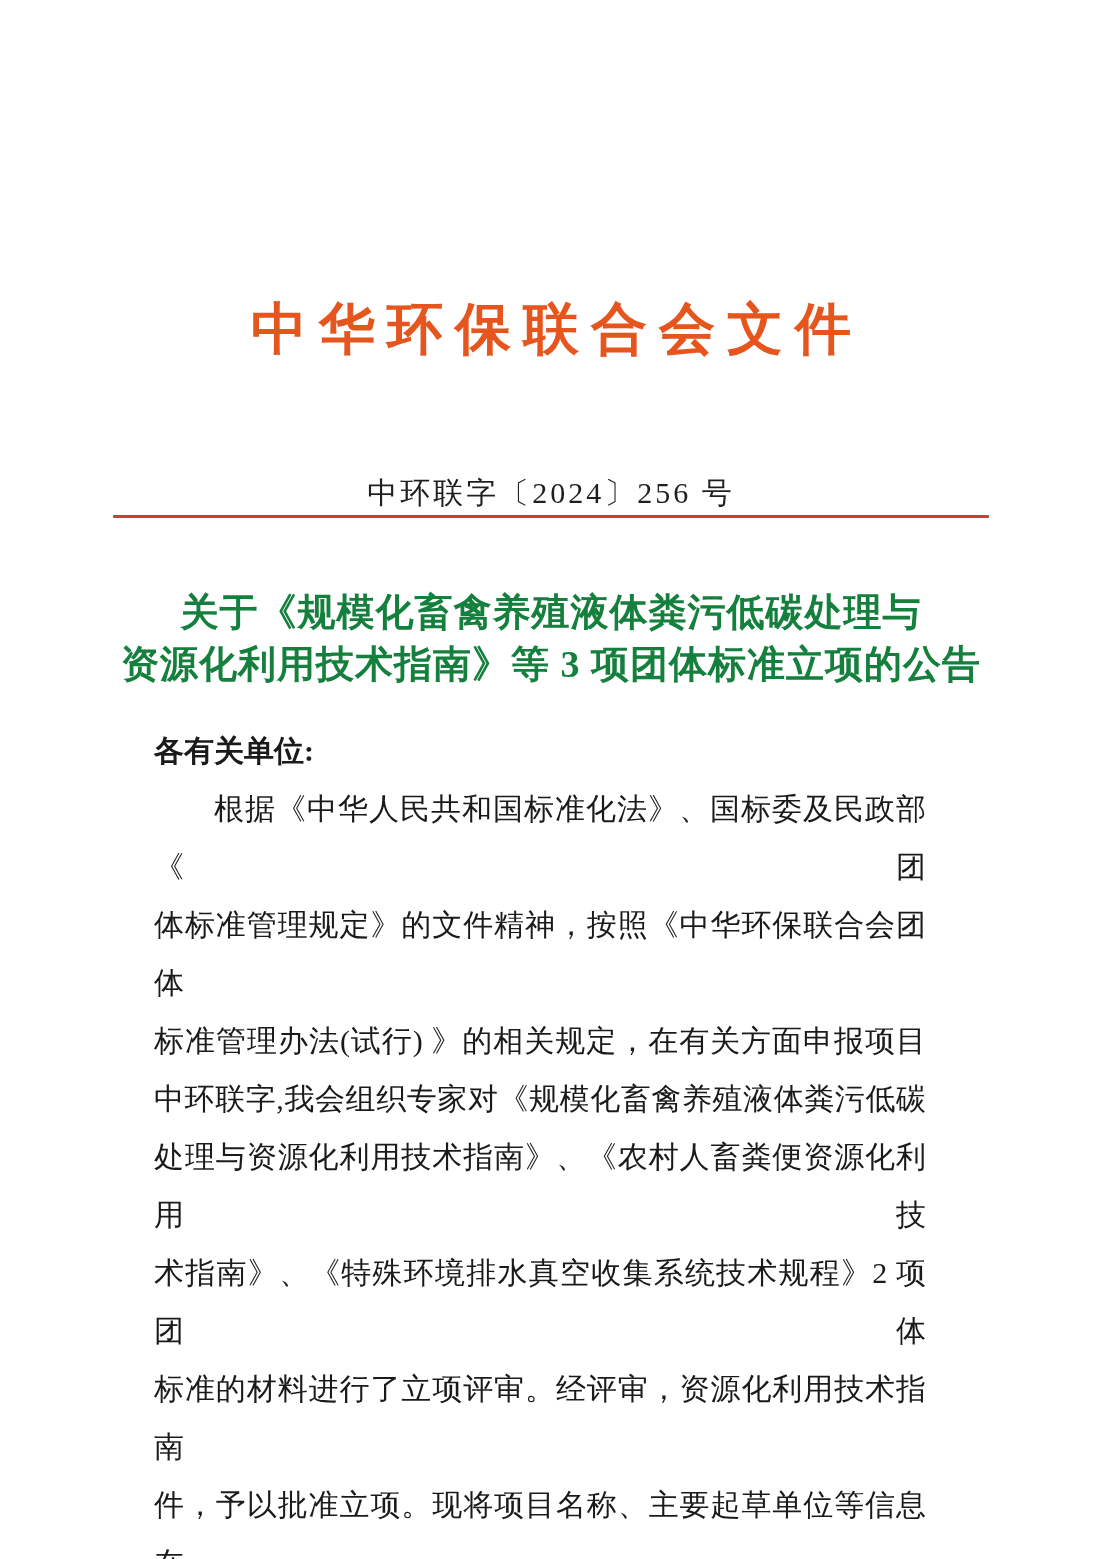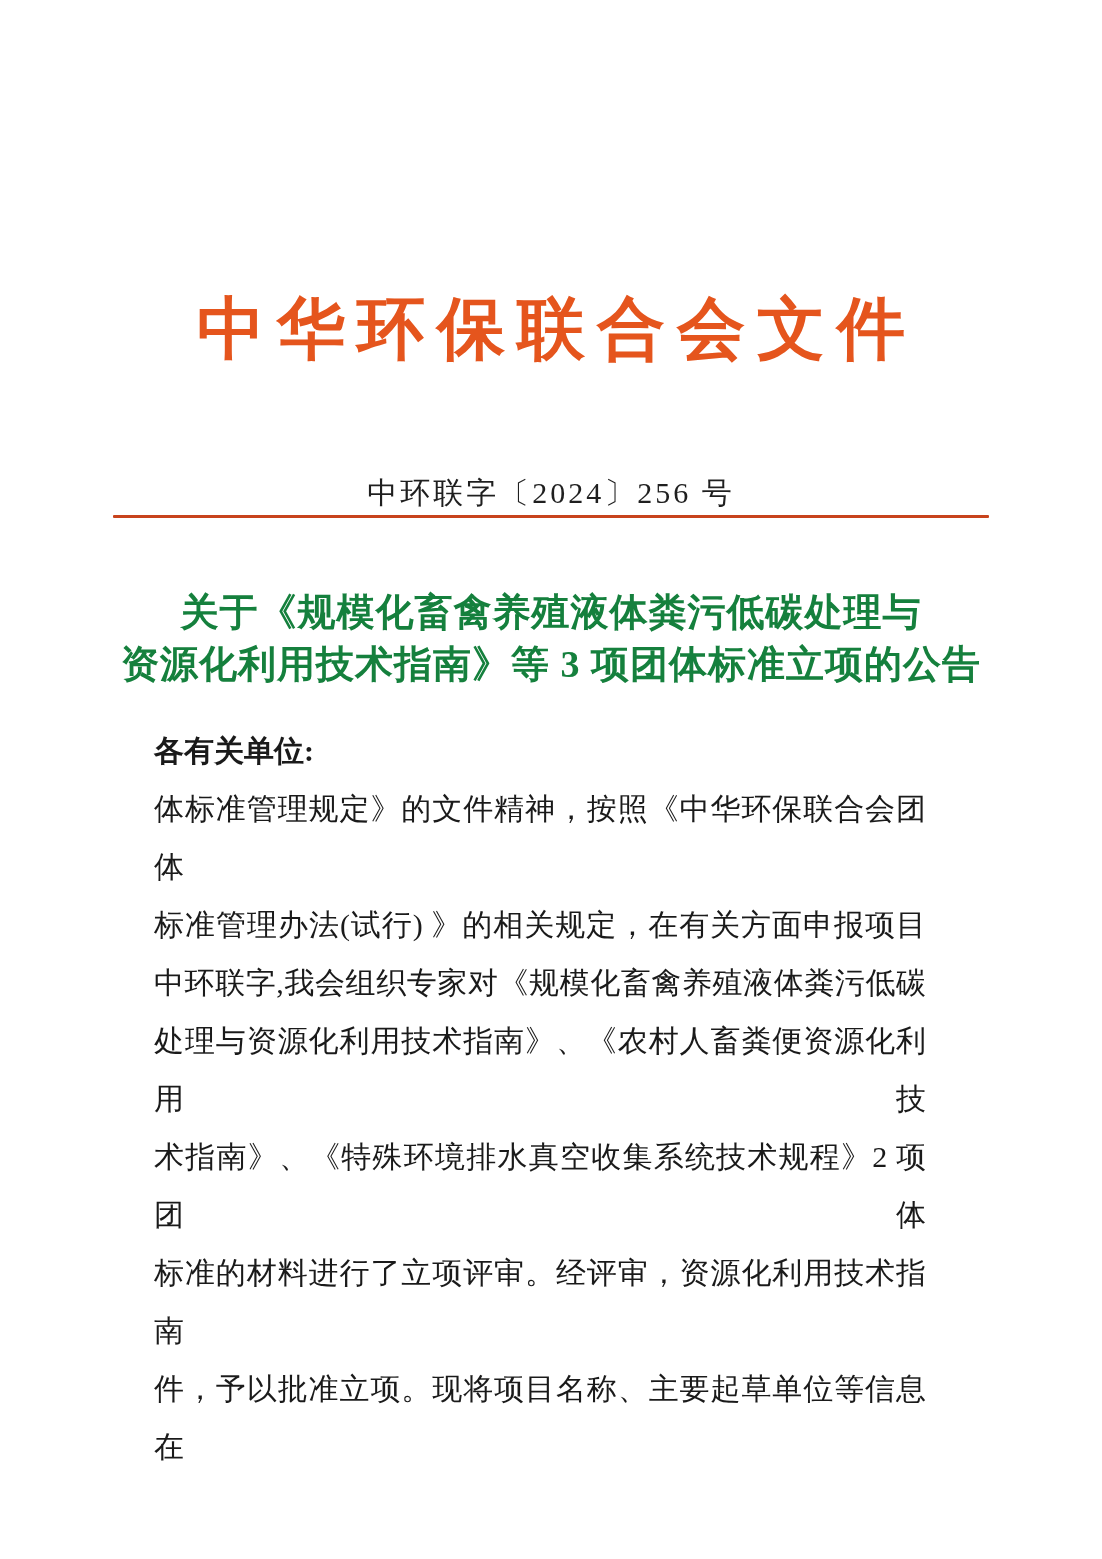--- a/index.html
+++ b/index.html
@@ -10,21 +10,21 @@
     height: 1559px;
     margin: 0 auto;
     background: #ffffff;
     color: #1a1a1a;
     font-family: "Liberation Serif", serif;
     overflow: hidden;
   }
   .org-title {
     margin-top: 278px;
     text-align: center;
-    font-size: 68px;
+    font-size: 56px;
     line-height: 101px;
     font-weight: bold;
     color: #e5551d;
     letter-spacing: 12px;
     text-indent: 12px;
     font-family: "DejaVu Serif", "Liberation Serif", serif;
     white-space: nowrap;
   }
   .doc-number {
     margin-top: 94px;
@@ -76,20 +76,21 @@
 
   <div class="red-line"></div>
 
   <div class="doc-title">
     <div>关于《规模化畜禽养殖液体粪污低碳处理与</div>
     <div>资源化利用技术指南》等 3 项团体标准立项的公告</div>
   </div>
 
   <div class="body-block">
     <div class="salutation">各有关单位:</div>
+    <div class="bline first">根据《中华人民共和国标准化法》、国标委及民政部《团</div>
     <div class="bline">体标准管理规定》的文件精神，按照《中华环保联合会团体</div>
     <div class="bline">标准管理办法(试行) 》的相关规定，在有关方面申报项目</div>
     <div class="bline">中环联字,我会组织专家对《规模化畜禽养殖液体粪污低碳</div>
     <div class="bline">处理与资源化利用技术指南》、《农村人畜粪便资源化利用技</div>
     <div class="bline">术指南》、《特殊环境排水真空收集系统技术规程》2 项团体</div>
     <div class="bline">标准的材料进行了立项评审。经评审，资源化利用技术指南</div>
     <div class="bline">件，予以批准立项。现将项目名称、主要起草单位等信息在</div>
 
   </div>
 

